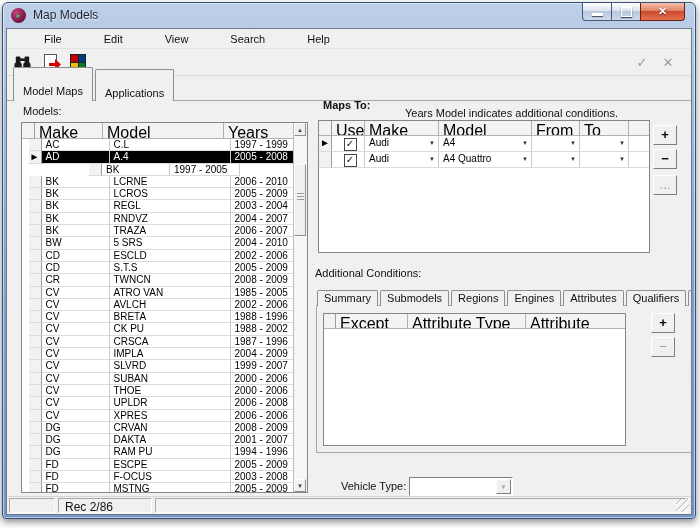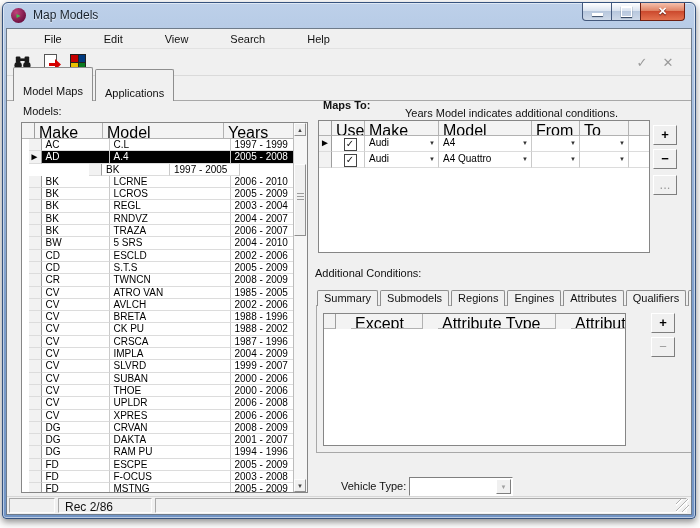--- a/index.html
+++ b/index.html
@@ -77,21 +77,21 @@
   .combo-arr{position:absolute;right:3px;top:4px;font-size:6px;color:#333;line-height:6px;}
   
   .sq-btn{position:absolute;width:24px;height:20px;background:#f0f0f0;border:1px solid;border-color:#ffffff #7e7e7e #7e7e7e #ffffff;
     box-sizing:border-box;font-size:13px;font-weight:bold;color:#000;display:flex;align-items:center;justify-content:center;line-height:10px;}
   .sq-btn.disabled{color:#9b9b9b;font-weight:normal;}
   
   .actabs{position:absolute;left:310px;top:258px;height:19px;display:flex;align-items:flex-end;z-index:3;}
   .actabs .tab{padding:1px 6px 2px;}
   .acpage{position:absolute;left:309px;top:276px;width:378px;height:146px;border:1px solid #a8a8a8;background:#f0f0f0;}
   .attr-box{left:6px;top:7px;width:301px;height:131px;}
-  .attr-box .grd-head{height:15px;gap:15px;}
+  .attr-box .grd-head{height:15px;}
   .a-ind{width:12px;} .a-except{width:72px;} .a-type{width:118px;} .a-attr{flex:1;border-right:none !important;}
   
   .vt-combo{position:absolute;left:402px;top:448px;width:104px;height:19px;background:#fff;border:1px solid;
     border-color:#7f7f7f #ffffff #ffffff #7f7f7f;box-sizing:border-box;}
   .vt-btn{position:absolute;right:1px;top:1px;bottom:1px;width:15px;background:#f0f0f0;border:1px solid;
     border-color:#ffffff #7e7e7e #7e7e7e #ffffff;box-sizing:border-box;display:flex;align-items:center;justify-content:center;
     font-size:6px;color:#a0a0a0;}
   
   .statusbar{position:absolute;left:0;right:0;bottom:0;height:17px;background:#f0f0f0;border-top:1px solid #d6d6d6;display:flex;}
   .st-seg{border:1px solid;border-color:#a9a9a9 #fdfdfd #fdfdfd #a9a9a9;margin:1px 1px 1px 2px;box-sizing:border-box;

